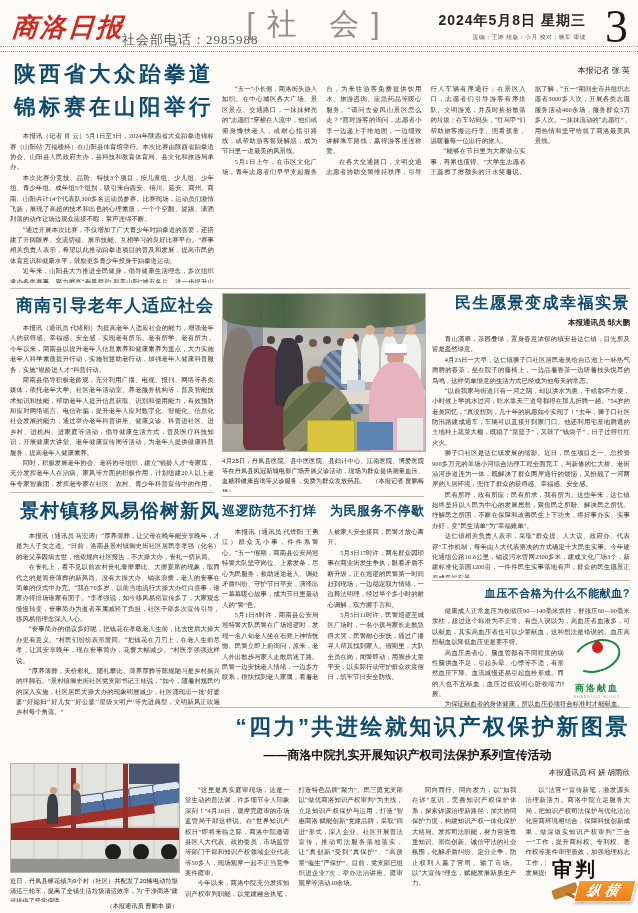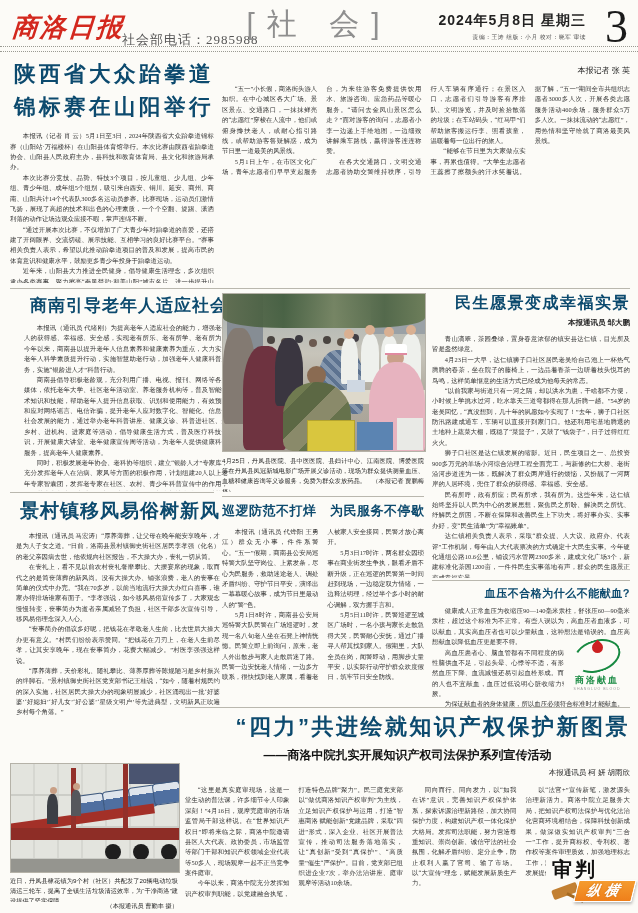--- a/index.html
+++ b/index.html
@@ -102,21 +102,21 @@
   .t-wheel{left:94px;top:80px;width:16px;height:16px;border-radius:50%;background:#1e1e1e;
     box-shadow:28px 0 0 #1e1e1e,56px 0 0 #1e1e1e;}
   .t-ground{left:0;right:0;bottom:0;height:13px;background:#95958f;}
 
   
   .blood-logo{width:66px;height:56px;background:#fcfbf7;text-align:center;padding-top:2px;}
   .bl-ring{width:44px;height:28px;margin:2px auto 0;border:2.5px solid #188a42;border-radius:50%;
            border-left-color:transparent;transform:rotate(-18deg);}
   .bl-drop{position:absolute;left:28px;top:6px;width:11px;height:11px;background:#cc2222;
            border-radius:0 50% 50% 50%;transform:rotate(45deg);}
-  .bl-text{font-size:9px;font-weight:bold;color:#188a42;letter-spacing:2px;margin-top:2px;
+  .bl-text{font-size:9px;font-weight:bold;color:#188a42;letter-spacing:2px;margin-top:10px;
            font-family:"Liberation Serif",serif;}
   .bl-sub{font-size:3.5px;color:#999;letter-spacing:1px;font-family:"Liberation Sans",sans-serif;}
 
   
   .trial-logo{left:546px;top:856px;width:90px;height:54px;background:#fcfbf7;}
   .tr-black{position:absolute;left:6px;top:0;font-size:20px;font-weight:bold;color:#101010;
             letter-spacing:3px;font-family:"Liberation Sans",sans-serif;}
   .tr-gavel{position:absolute;left:6px;top:30px;width:26px;height:10px;background:#c28033;
             border-radius:2px;transform:rotate(-20deg);}
   .tr-gavel-handle{position:absolute;left:20px;top:40px;width:18px;height:3px;background:#a56a22;
@@ -160,21 +160,21 @@
     <div class="body-text cols-4" style="margin-top:8px;height:160px;">
         <p>“五一”小长假，商洛街头游人如织。在中心城区各大广场、景区景点、交通路口，一抹抹鲜亮的“志愿红”穿梭在人流中，他们或俯身搀扶老人，或耐心指引路线，或帮助游客答疑解惑，成为节日里一道最美的风景线。</p>
         <p>5月1日上午，在市区文化广场，青年志愿者们早早支起服务台，为来往游客免费提供饮用水、旅游咨询、应急药品等暖心服务。“请问去金凤山景区怎么走？”面对游客的询问，志愿者小李一边递上手绘地图，一边细致讲解乘车路线，赢得游客连连称赞。</p>
         <p>在各大交通路口，文明交通志愿者协助交警维持秩序，引导行人车辆有序通行；在景区入口，志愿者们引导游客有序排队、文明游览，并及时捡拾散落的垃圾；在车站码头，“红马甲”们帮助旅客搬运行李、照看孩童，温暖着每一位出行的旅人。</p>
         <p>“能够在节日里为大家做点实事，再累也值得。”大学生志愿者王蕊擦了擦额头的汗水笑着说。据了解，“五一”期间全市共组织志愿者3000多人次，开展各类志愿服务活动460余场，服务群众5万多人次。一抹抹流动的“志愿红”，用热情和坚守绘就了商洛最美风景线。</p>
       </div>
   </div>
 
   <div class="abs rule" style="left:10px;right:8px;top:288px;"></div>
 
-  <div class="abs" style="left:10px;top:294px;width:204px;margin-left:14px;">
+  <div class="abs" style="left:10px;top:294px;width:204px;">
     <div class="hl hl-mid">商南引导老年人适应社会</div>
     <div class="body-text" style="margin-top:6px;height:168px;">
         <p>本报讯（通讯员 代绪刚）为提高老年人适应社会的能力，增强老年人的获得感、幸福感、安全感，实现老有所乐、老有所学、老有所为，今年以来，商南县以提升老年人信息素养和健康素养为重点，大力实施老年人科学素质提升行动，实施智慧助老行动，加强老年人健康科普服务，实施“银龄进人才”科普行动。</p>
         <p>商南县倡导积极老龄观，充分利用广播、电视、报刊、网络等各类媒体，依托老年大学、社区老年活动室、养老服务机构等，普及智能技术知识和技能，帮助老年人提升信息获取、识别和使用能力，有效预防和应对网络谣言、电信诈骗，提升老年人应对数字化、智能化、信息化社会发展的能力，通过举办老年科普讲座、健康义诊、科普进社区、进乡村、进机构、进家庭等活动，倡导健康生活方式，普及医疗科技知识，开展健康大讲堂、老年健康宣传周等活动，为老年人提供健康科普服务，提高老年人健康素养。</p>
         <p>同时，积极发展老年协会、老科协等组织，建立“银龄人才”专家库，充分发挥老年人在治病、家风等方面的积极作用，计划组建20人以上老年专家智囊团，发挥老专家在社区、农村、青少年科普宣传中的作用，发展壮大老年志愿者队伍，加强支持老年人积极参与社会治理、科学普及等志愿工作，充分发挥农村老年人在乡村振兴中的重要作用。</p>
       </div>
   </div>
 
   <div class="abs photo" style="left:222px;top:293px;width:202px;height:157px;">
     <div class="abs c-sky"></div>

